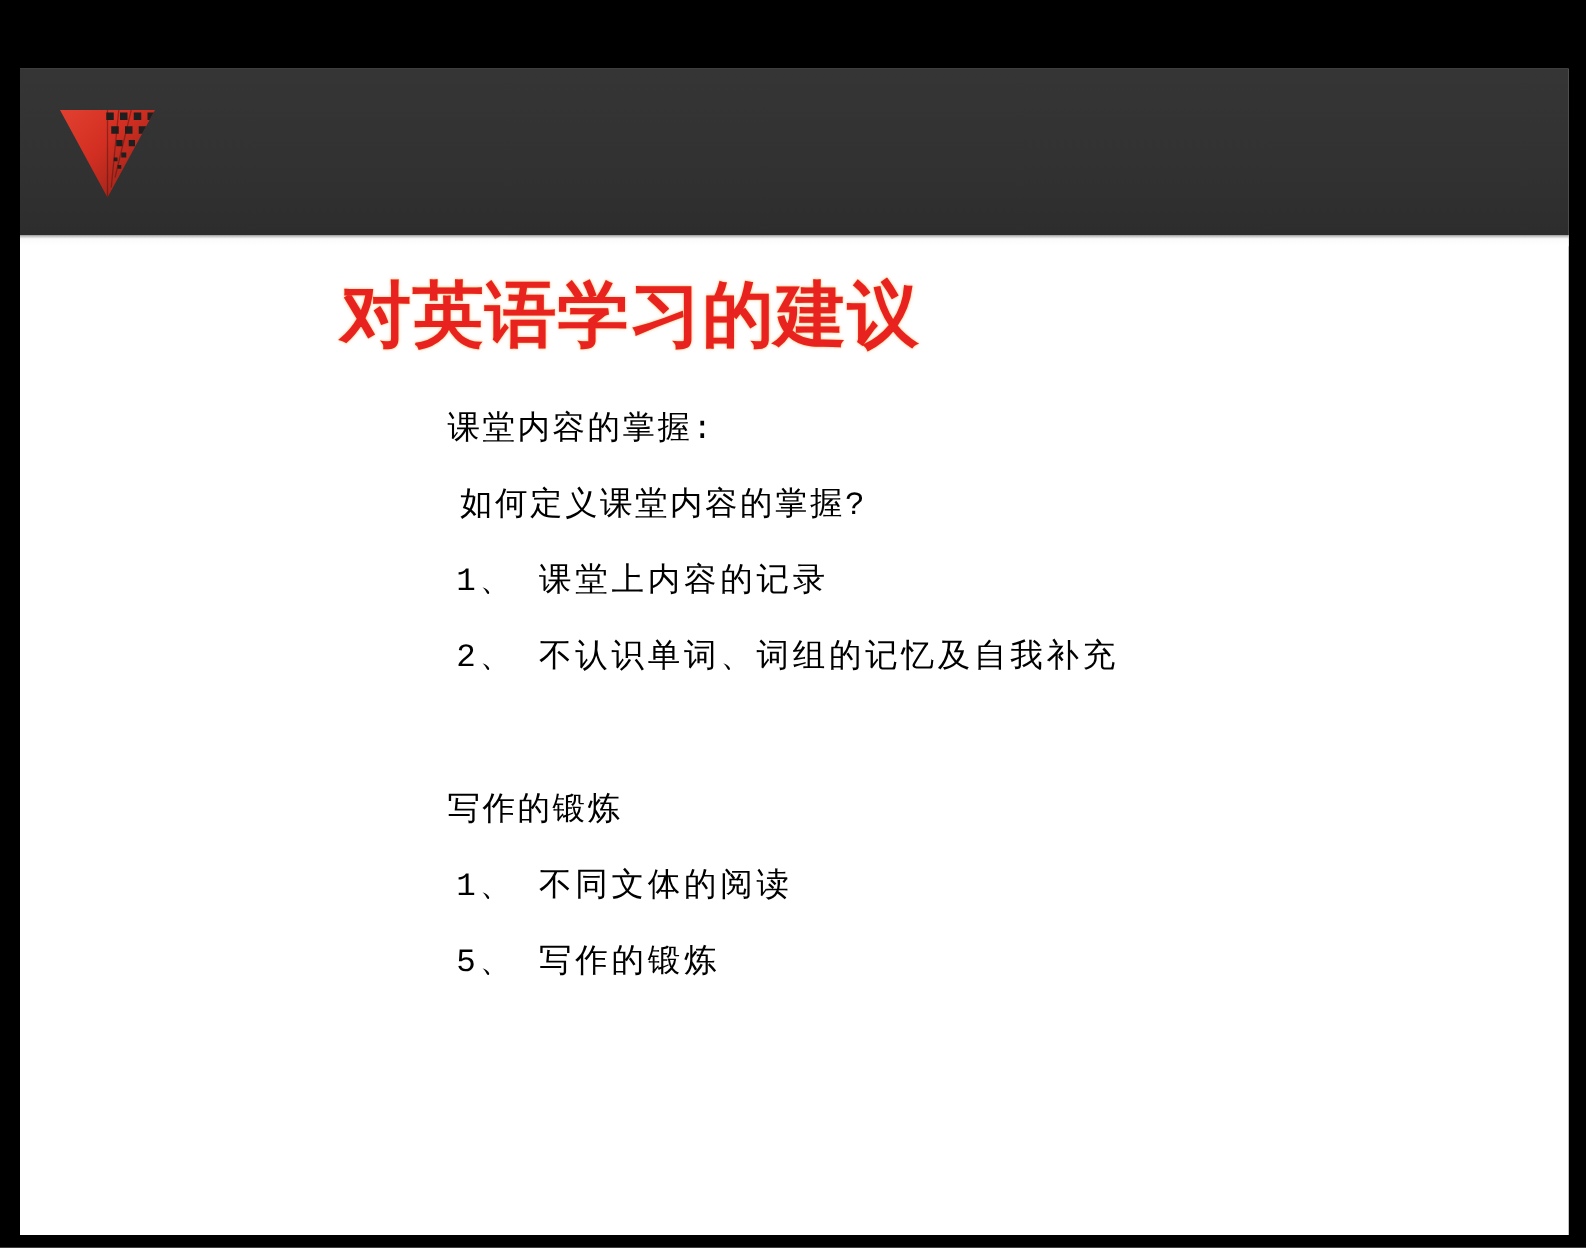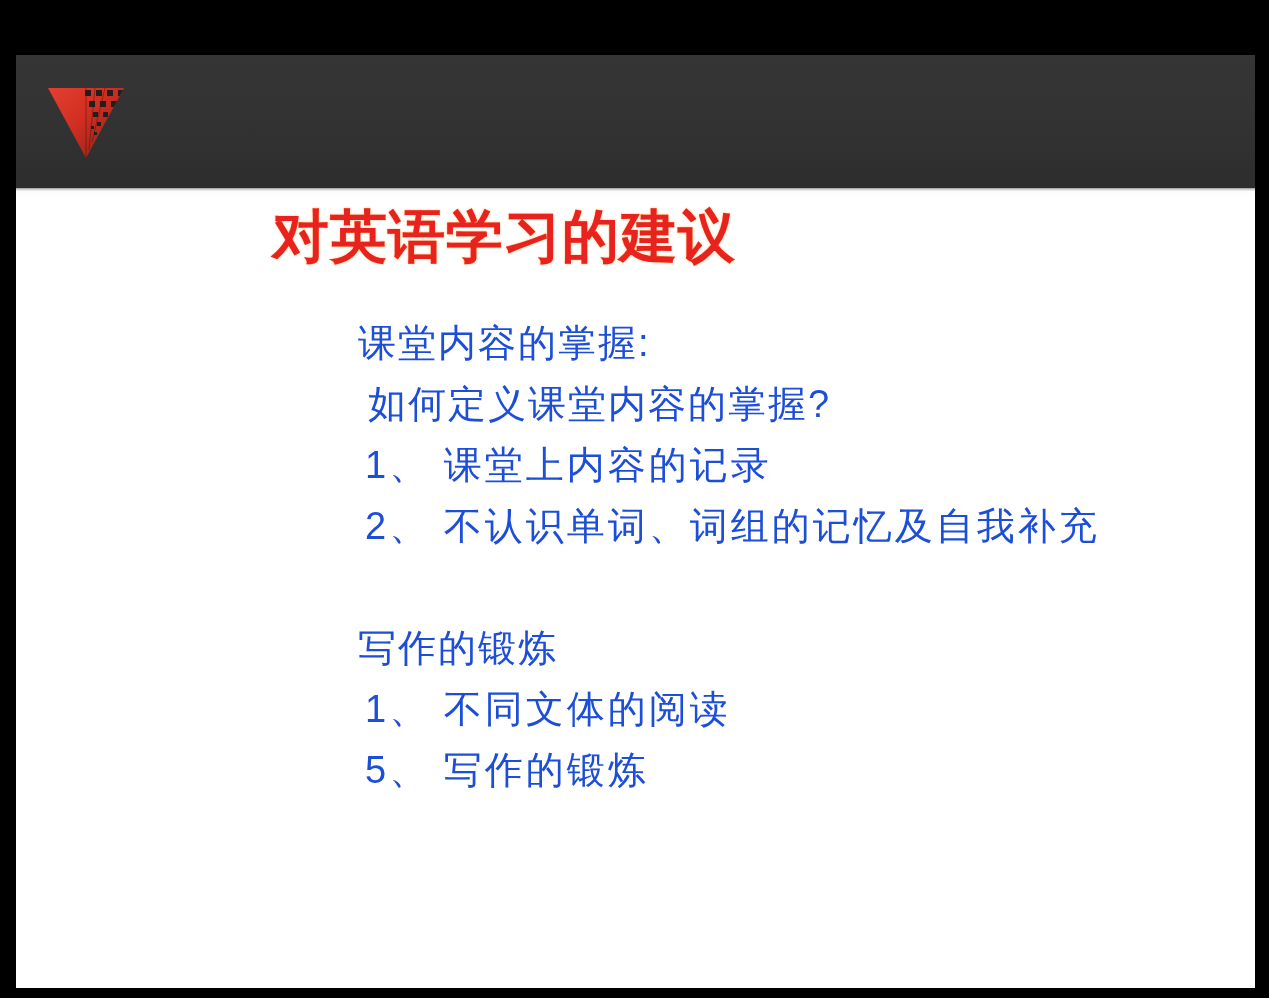--- a/index.html
+++ b/index.html
@@ -73,41 +73,41 @@
     color: #efefef;
     white-space: nowrap;
     font-weight: 400;
     text-shadow: 0 0 2px rgba(255,255,255,0.35);
   }
 
   
   #slide-title {
     position: absolute;
     left: 256px;
-    top: 148px;
+    top: 164px;
     font-size: 57px;
     line-height: 66px;
     font-weight: bold;
     color: #e8231f;
     letter-spacing: 1px;
     white-space: nowrap;
     text-shadow: 0 0 1px rgba(255,160,40,0.85), 0 0 3px rgba(255,120,20,0.30);
   }
 
   
   #body-block {
     position: absolute;
     left: 0;
     top: 258px;
     width: 1239px;
   }
   .para-line {
-    color: #1d4ed8;
-    font-family: Liberation Sans, sans-serif;
-    font-size: 38px;
+    color: #000000;
+    font-family: Liberation Mono, monospace;
+    font-size: 26px;
     line-height: 61px;
     height: 61px;
     white-space: nowrap;
     letter-spacing: 2px;
   }
   .lvl-head   { margin-left: 342px; }
   .lvl-sub    { margin-left: 352px; }
   .lvl-item   { margin-left: 349px; letter-spacing: 3px; }
   .spacer-line { height: 61px; }
 </style>

